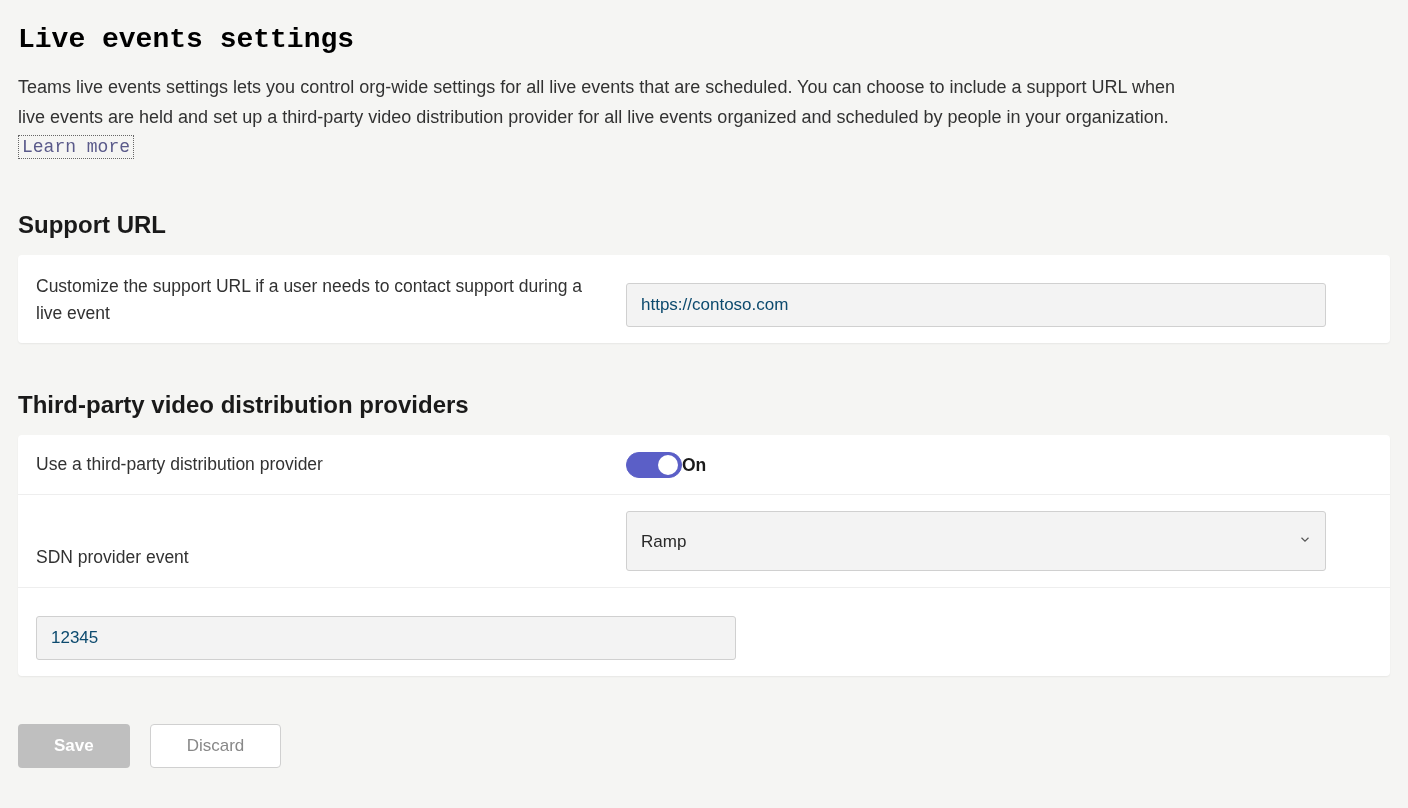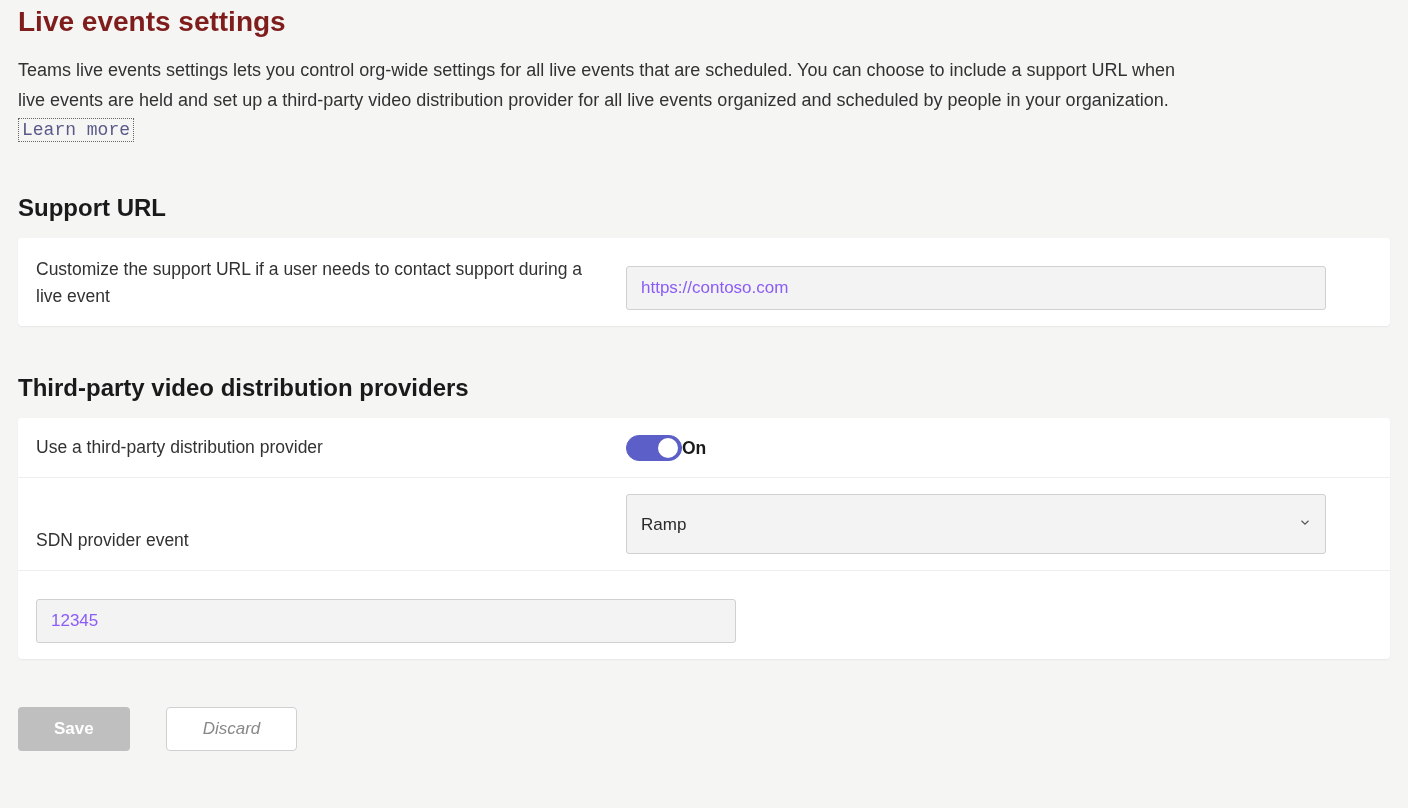--- a/index.html
+++ b/index.html
@@ -11,23 +11,24 @@
       font-family: 'Segoe UI', -apple-system, BlinkMacSystemFont, sans-serif;
       background: #f5f5f3;
       color: #242424;
       padding: 0 18px 18px 18px;
       font-size: 15px;
       width: 1408px;
     }
     .page-title {
       font-size: 28px;
       font-weight: 700;
-      color: #7f1d1d;
-      padding-top: 6px;
+      color: #000000;
+      padding-top: 24px;
       margin-bottom: 18px;
+      font-family: Liberation Mono, monospace;
     }
     .description {
       font-size: 18px;
       line-height: 1.65;
       color: #323232;
       max-width: 1180px;
       margin-bottom: 48px;
     }
     .learn-more {
       color: #5a5a8a;
@@ -73,21 +74,21 @@
     .text-input {
       width: 100%;
       max-width: 700px;
       height: 44px;
       padding: 0 14px;
       font-size: 17px;
       font-family: inherit;
       border: 1px solid #d0d0d0;
       border-radius: 3px;
       background: #f3f3f3;
-      color: #8b5cf6;
+      color: #0c4a6e;
       margin-top: 12px;
     }
     .select-wrap {
       position: relative;
       width: 100%;
       max-width: 700px;
     }
     .select-input {
       width: 100%;
       height: 60px;
@@ -135,42 +136,41 @@
       top: 2px;
       right: 3px;
     }
     .toggle-label {
       font-size: 17.5px;
       font-weight: 600;
       color: #1a1a1a;
     }
     .footer {
       display: flex;
-      gap: 36px;
+      gap: 20px;
       margin-top: 8px;
     }
     .btn {
       height: 44px;
       padding: 0 36px;
       border-radius: 4px;
       font-size: 17px;
       font-family: inherit;
       cursor: pointer;
     }
     .btn-primary {
       background: #bfbfbf;
       color: #fff;
       border: none;
       font-weight: 600;
     }
     .btn-secondary {
       background: #fff;
       color: #888;
       border: 1px solid #d0d0d0;
-      font-style: italic;
     }
   </style>
 </head>
 <body>
 
 <h1 class="page-title">Live events settings</h1>
 
 <p class="description">
   <span>Teams live events settings lets you control org-wide settings for all live events that are scheduled. You can choose to include a support URL when live events are held and set up a third-party video distribution provider for all live events organized and scheduled by people in your organization. </span><a href="#" class="learn-more">Learn more</a>
 </p>

